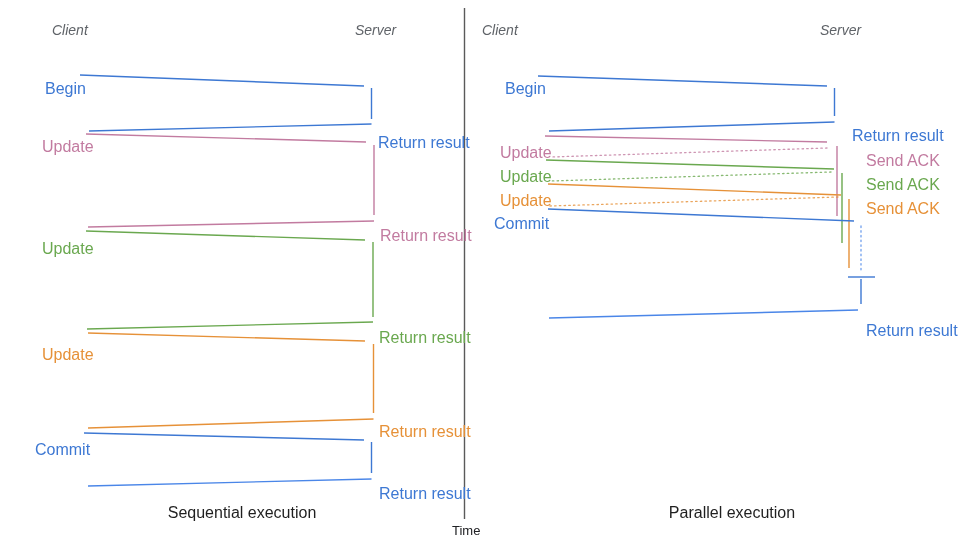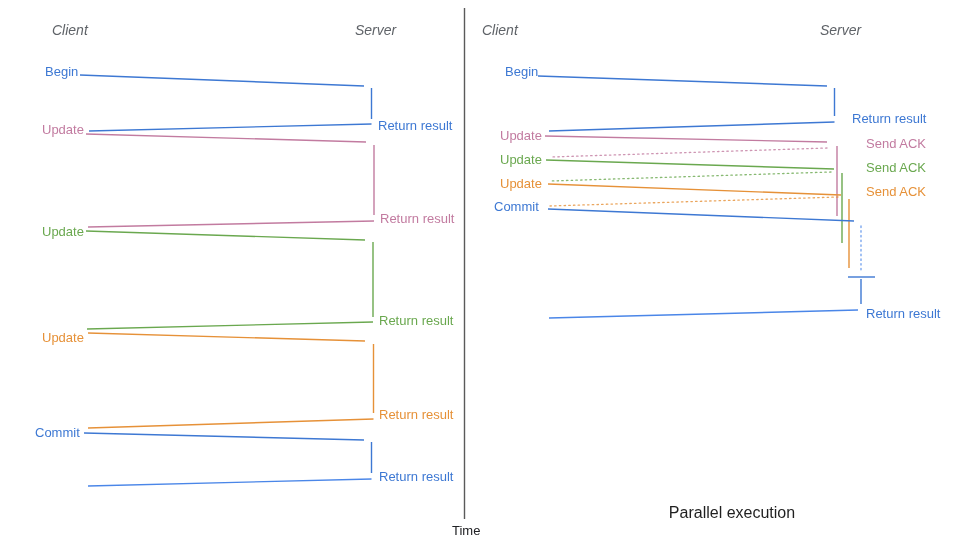--- a/index.html
+++ b/index.html
@@ -2,21 +2,21 @@
 <html><head>
 <meta charset="utf-8">
 <style>
   html,body{margin:0;padding:0;background:#ffffff;}
   .stage{
     position:relative;width:960px;height:540px;background:#ffffff;overflow:hidden;
     font-family:"Liberation Sans","DejaVu Sans",sans-serif;
     border-radius:7px;
   }
   .stage svg{position:absolute;left:0;top:0;}
-  .lbl{position:absolute;font-size:13px;line-height:14px;white-space:nowrap;}
+  .lbl{position:absolute;font-size:16px;line-height:14px;white-space:nowrap;margin-top:17px;}
   .hdr{position:absolute;font-size:14px;line-height:15px;font-style:italic;color:#5f6368;white-space:nowrap;}
   .caption{position:absolute;font-size:16px;line-height:18px;color:#1f1f1f;transform:translateX(-50%);white-space:nowrap;}
   .time-lbl{position:absolute;font-size:13px;color:#202124;white-space:nowrap;}
   .c-blue{color:#3d78d3;}
   .c-pink{color:#c27ba0;}
   .c-green{color:#6aa84f;}
   .c-orange{color:#e69138;}
   path{fill:none;stroke-width:1.4;}
   .dotted{stroke-width:1.3;stroke-dasharray:1.5 3.2;stroke-linecap:round;opacity:.8;}
 </style>
@@ -115,20 +115,21 @@
 
   <div class="lbl c-green" style="left:42px;top:225px">Update</div>
   <div class="lbl c-green" style="left:379px;top:314px">Return result</div>
 
   <div class="lbl c-orange" style="left:42px;top:331px">Update</div>
   <div class="lbl c-orange" style="left:379px;top:408px">Return result</div>
 
   <div class="lbl c-blue" style="left:35px;top:426px">Commit</div>
   <div class="lbl c-blue" style="left:379px;top:470px">Return result</div>
 
+  <div class="caption" style="left:242px;top:504px">Sequential execution</div>
 
   <div class="hdr" style="left:482px;top:23px">Client</div>
   <div class="hdr" style="left:820px;top:23px">Server</div>
 
   <div class="lbl c-blue" style="left:505px;top:65px">Begin</div>
   <div class="lbl c-blue" style="left:852px;top:112px">Return result</div>
 
   <div class="lbl c-pink" style="left:500px;top:129px">Update</div>
   <div class="lbl c-pink" style="left:866px;top:137px">Send ACK</div>
 

